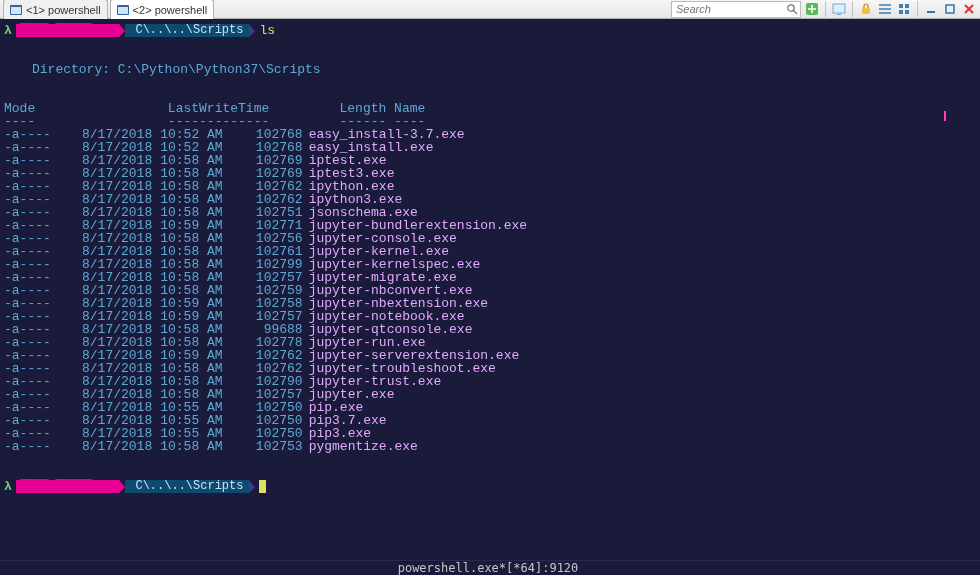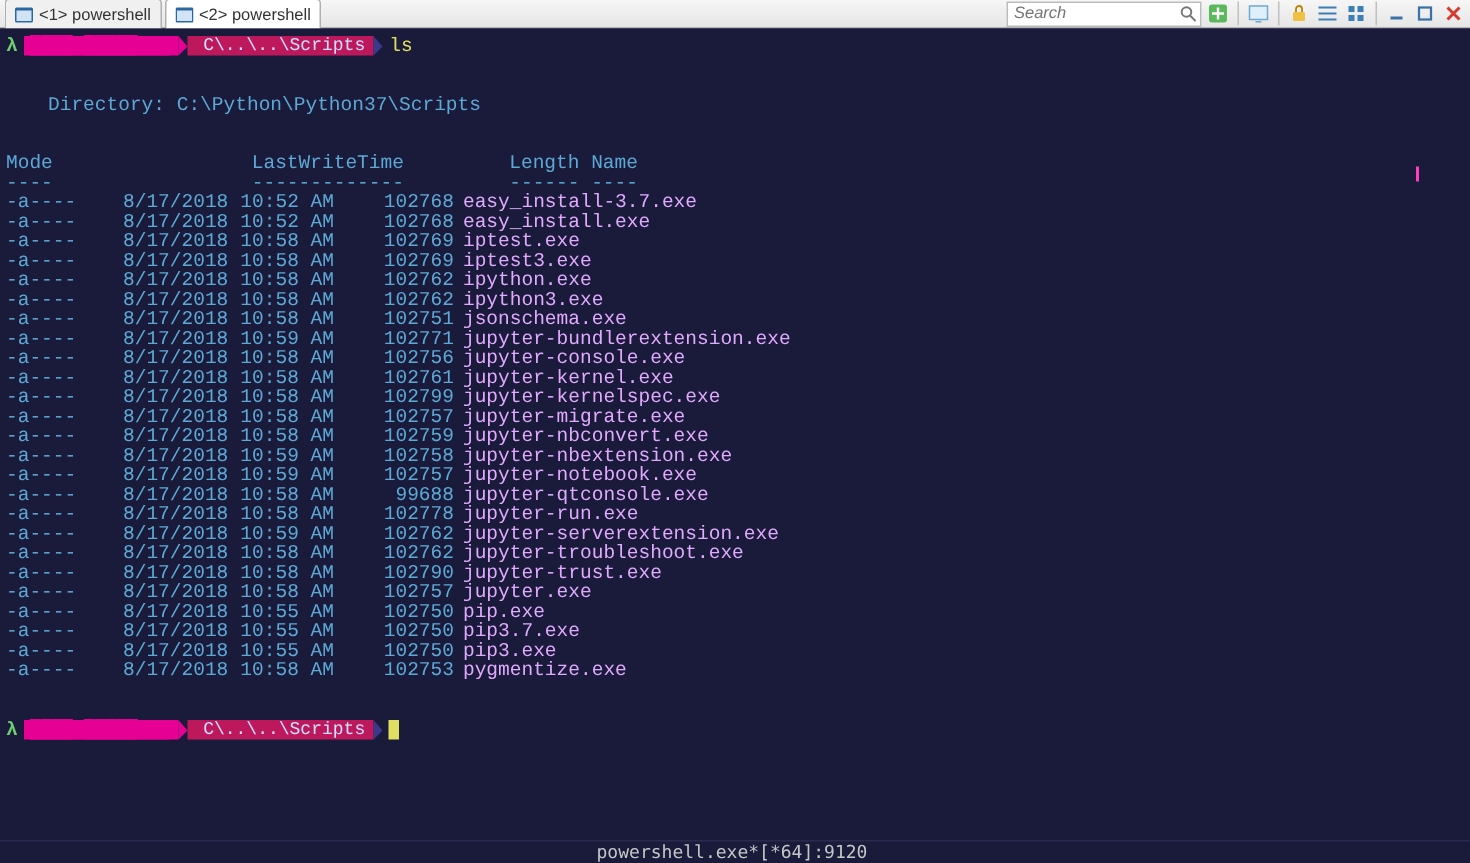--- a/index.html
+++ b/index.html
@@ -84,21 +84,21 @@
     position: relative;
   }
   .ps-sym { color: #6fcf6f; margin-right: 4px; font-weight: bold; }
   .seg-user { background: #e60094; color: #fff; }
   .seg-user::after {
     content: ""; position: absolute; right: -6px; top: 0;
     border-left: 6px solid #e60094;
     border-top: 7px solid transparent;
     border-bottom: 6px solid transparent;
   }
-  .seg-path { background: #be185d; color: #cfe0ff; margin-left: 6px; padding-left: 10px; }
+  .seg-path { background: #0c4a6e; color: #cfe0ff; margin-left: 6px; padding-left: 10px; }
   .seg-path::after {
     content: ""; position: absolute; right: -6px; top: 0;
     border-left: 6px solid #3a3a8a;
     border-top: 7px solid transparent;
     border-bottom: 6px solid transparent;
   }
   .cmd-text { color: #e0e060; margin-left: 10px; }
   .cursor-block {
     display: inline-block; width: 7px; height: 13px;
     background: #e0e060; margin-left: 10px;

